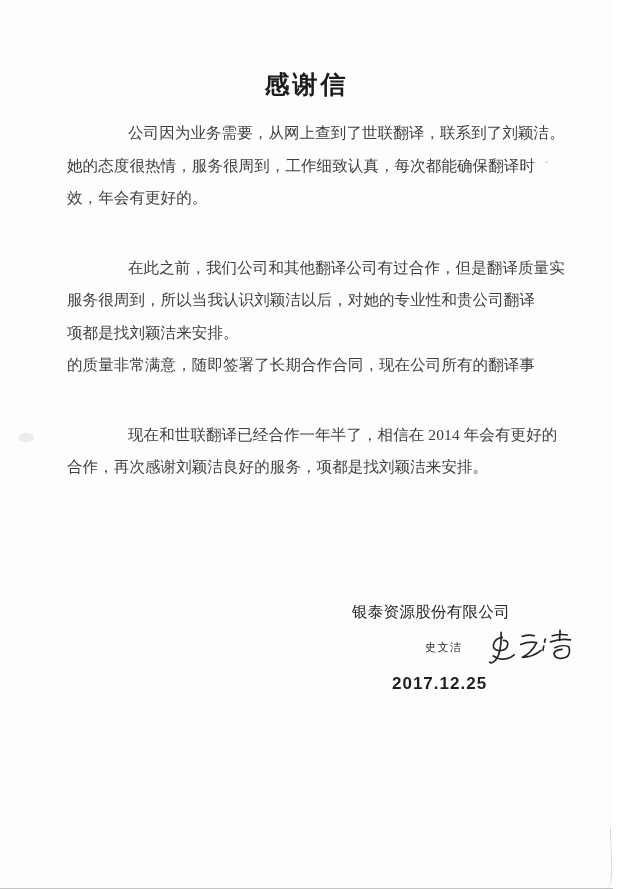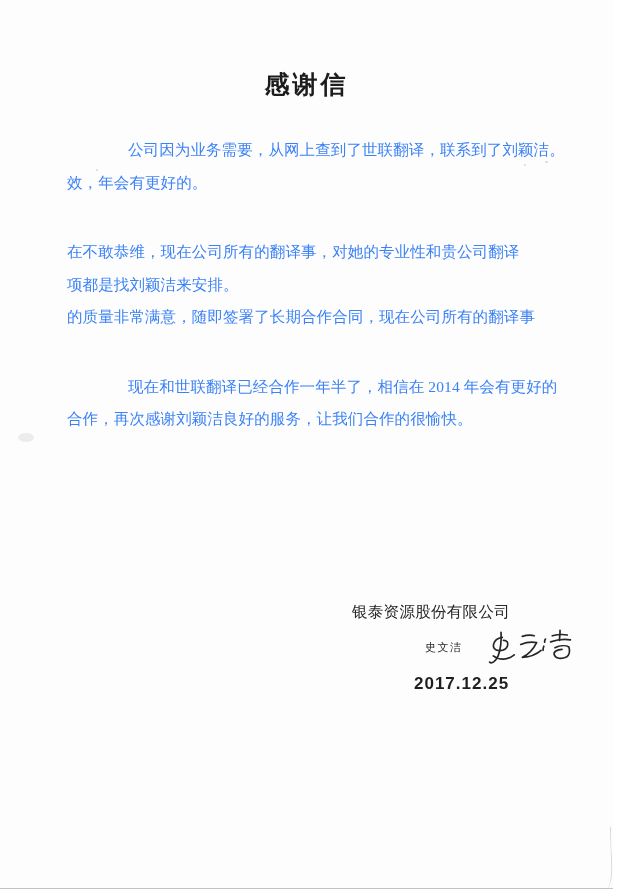--- a/index.html
+++ b/index.html
@@ -16,26 +16,26 @@
     position: absolute;
     top: 68px; left: 0; right: 0;
     text-align: center;
     font-size: 25px;
     font-weight: bold;
     letter-spacing: 3px;
     color: #1c1c1c;
   }
   .body-text {
     position: absolute;
-    left: 67px; top: 134px;
+    left: 67px; top: 117px;
     width: 498px;
     font-size: 15.5px;
     line-height: 32.5px;
     letter-spacing: 0.1px;
-    color: #3b82f6;
+    color: #404040;
   }
   .para { margin: 0 0 37px 0; }
   .para .line { white-space: nowrap; }
   .para .line.first { text-indent: 61px; }
   .sig-company {
     position: absolute;
     left: 352px; top: 602px;
     font-size: 15.5px;
     letter-spacing: 0.3px;
     color: #262626;
@@ -48,21 +48,21 @@
     color: #262626;
   }
   .sig-hand {
     position: absolute;
     left: 487px; top: 629px;
     width: 85px; height: 42px;
     transform: rotate(-3deg);
   }
   .sig-date {
     position: absolute;
-    left: 414px; top: 674px;
+    left: 392px; top: 674px;
     font-family: "Liberation Sans", "DejaVu Sans", sans-serif;
     font-size: 17px;
     font-weight: bold;
     letter-spacing: 1px;
     color: #1f1f1f;
   }
   
   .scan-edge-line {
     position: absolute;
     left: 620px; top: 418px;
@@ -108,30 +108,32 @@
 </head>
 <body>
 
 <div class="page">
 
   <div class="doc-title">感谢信</div>
 
   <div class="body-text">
     <div class="para">
       <div class="line first">公司因为业务需要，从网上查到了世联翻译，联系到了刘颖洁。</div>
+      <div class="line">她的态度很热情，服务很周到，工作细致认真，每次都能确保翻译时</div>
       <div class="line">效，年会有更好的。</div>
     </div>
     <div class="para">
-      <div class="line">在不敢恭维，现在公司所有的翻译事，对她的专业性和贵公司翻译</div>
+      <div class="line first">在此之前，我们公司和其他翻译公司有过合作，但是翻译质量实</div>
+      <div class="line">服务很周到，所以当我认识刘颖洁以后，对她的专业性和贵公司翻译</div>
       <div class="line">项都是找刘颖洁来安排。</div>
       <div class="line">的质量非常满意，随即签署了长期合作合同，现在公司所有的翻译事</div>
     </div>
     <div class="para">
       <div class="line first">现在和世联翻译已经合作一年半了，相信在 2014 年会有更好的</div>
-      <div class="line">合作，再次感谢刘颖洁良好的服务，让我们合作的很愉快。</div>
+      <div class="line">合作，再次感谢刘颖洁良好的服务，项都是找刘颖洁来安排。</div>
     </div>
   </div>
 
   <div class="sig-company">银泰资源股份有限公司</div>
 
   <div class="sig-name">史文洁</div>
 
   <svg class="sig-hand" viewBox="0 0 85 42" xmlns="http://www.w3.org/2000/svg" fill="none" stroke="#262626" stroke-width="1.7" stroke-linecap="round" stroke-linejoin="round">
 
     <path d="M16 7 C6 8 3 19 12 20 C22 21 24 10 17 10"></path>

